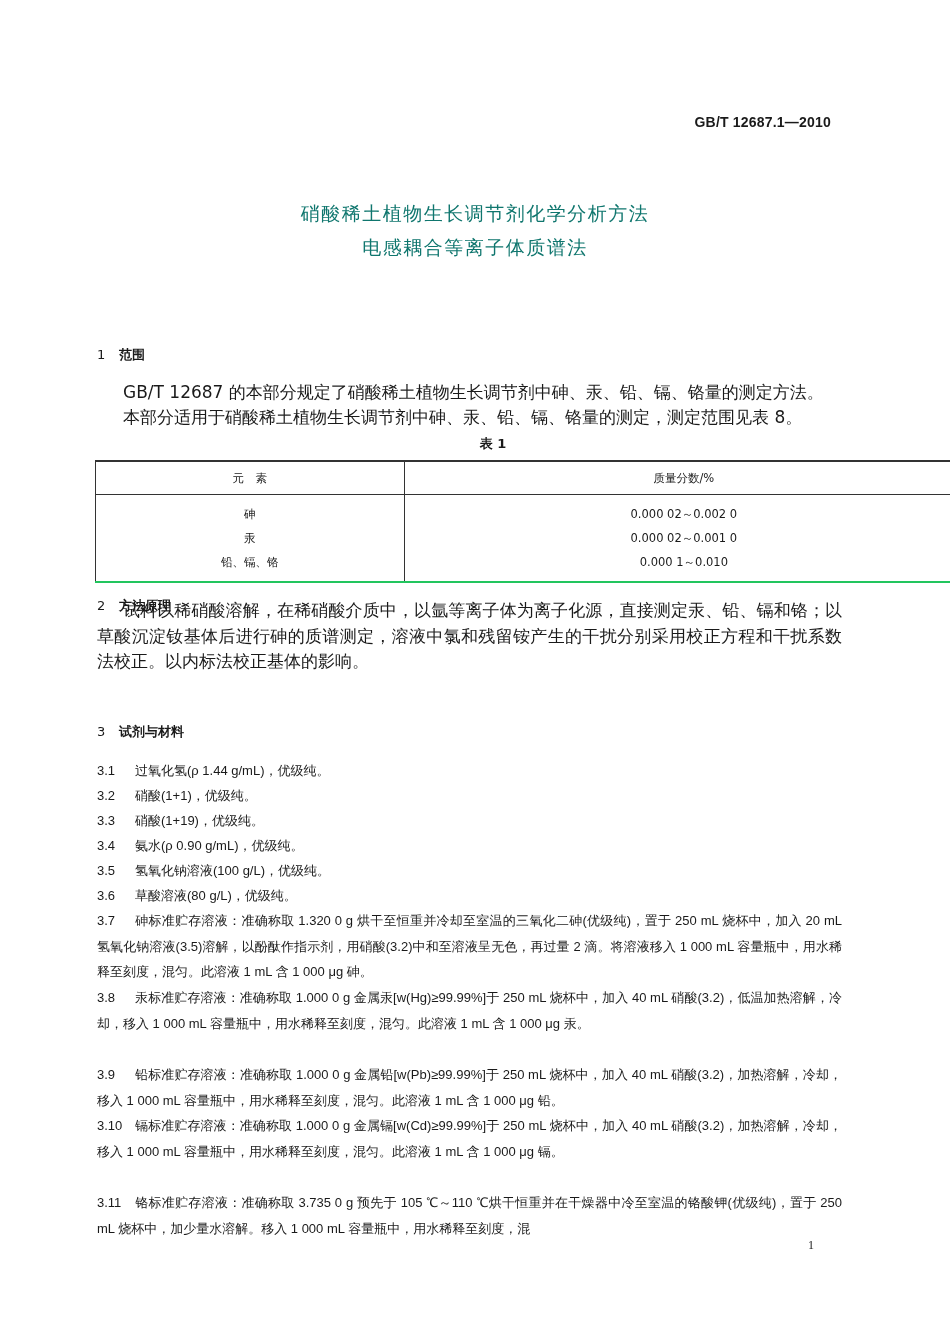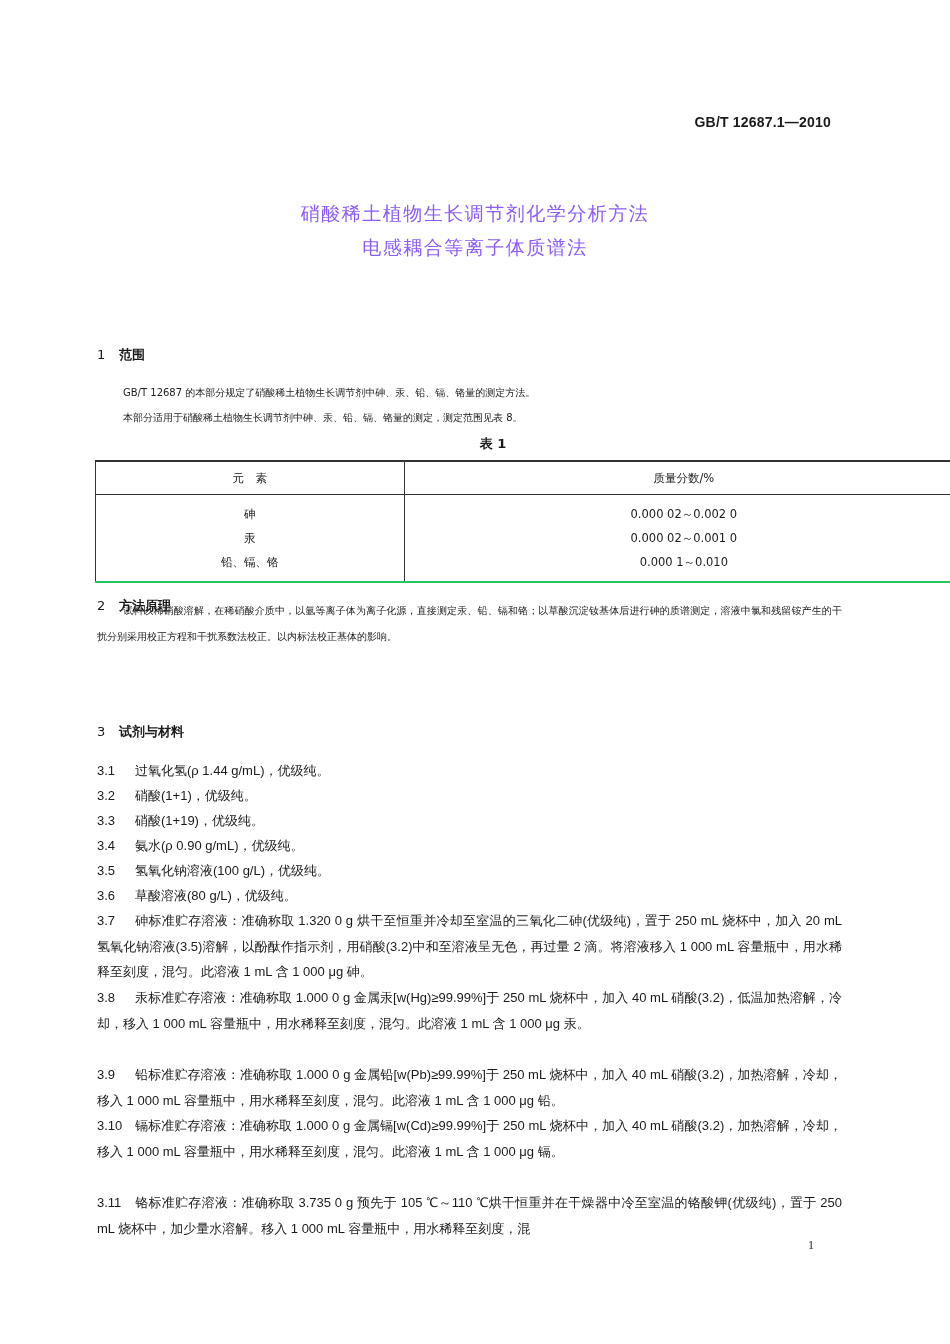--- a/index.html
+++ b/index.html
@@ -10,28 +10,28 @@
   }
   .abs { position: absolute; }
   .std-no {
     left: 0; right: 119px; top: 114px; text-align: right;
     font-family: "Liberation Sans", "DejaVu Sans", sans-serif;
     font-size: 14px; font-weight: bold; letter-spacing: 0.2px;
   }
   .title-block {
     left: 0; right: 0; top: 196px; text-align: center;
     font-family: "DejaVu Sans", "Liberation Sans", sans-serif;
-    font-size: 19px; line-height: 34px; letter-spacing: 1.5px; color: #8b5cf6;
+    font-size: 19px; line-height: 34px; letter-spacing: 1.5px; color: #0f766e;
   }
   .sec-head {
     left: 97px; font-family: "DejaVu Sans", sans-serif; font-size: 13px; font-weight: bold;
   }
   .sec-head .num { display: inline-block; width: 22px; font-weight: normal; }
   .para {
-    font-family: "DejaVu Sans", sans-serif; font-size: 10px; line-height: 25.5px;
+    font-family: "DejaVu Sans", sans-serif; font-size: 17px; line-height: 25.5px;
     left: 97px; width: 745px; text-align: justify;
   }
   .indent { text-indent: 26px; }
   .item-line { left: 97px; width: 745px; font-family: Liberation Sans, sans-serif; font-size: 13px; line-height: 25.5px; }
   .item-line .n { display: inline-block; width: 38px; }
   .tbl-caption {
     left: 0; right: 0; top: 435px; text-align: center;
     font-family: "DejaVu Sans", sans-serif; font-size: 13px; font-weight: bold; margin-left: 36px;
   }
   table.tbl {

